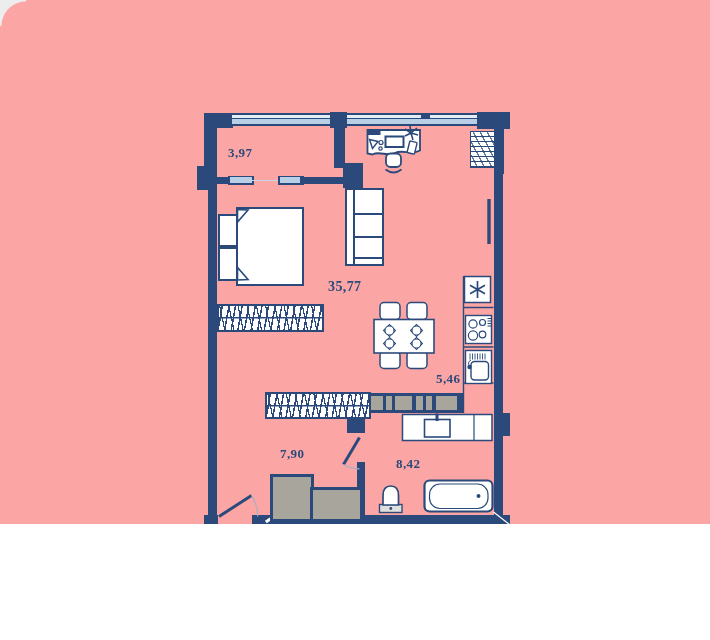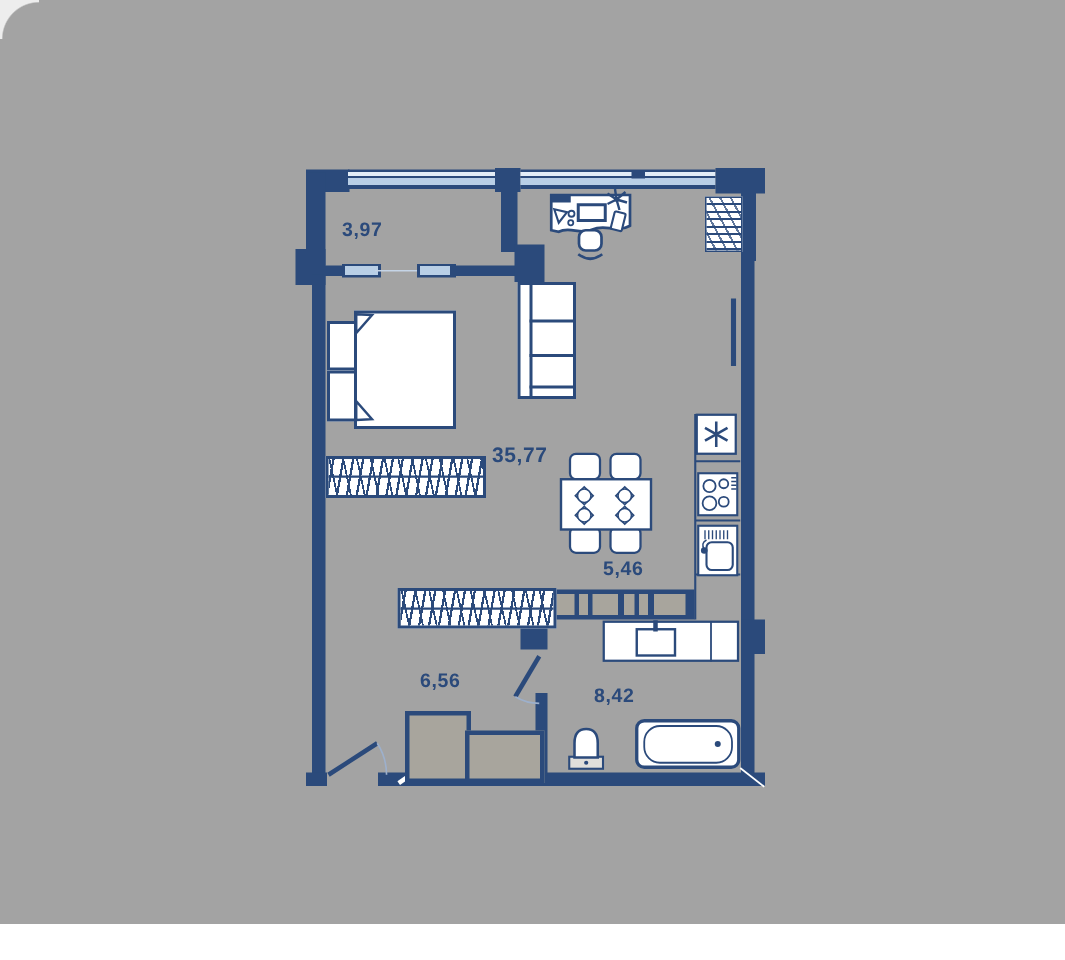--- a/index.html
+++ b/index.html
@@ -1,21 +1,21 @@
 <!DOCTYPE html>
 <html style="--wall: #2b4a7b; --win: #b9cfe6; --winpale: #e3edf7; --gray: #a8a59d; --label: #2b4a7b; --arc: #9db0cc; --tank: #e0dfdb;"><head>
 <meta charset="utf-8">
 <style>
   :root{
     --wall:#2b4a7b; --win:#b9cfe6; --winpale:#e3edf7; --gray:#a8a59d;
     --label:#2b4a7b; --arc:#9db0cc; --tank:#e0dfdb;
   }
   html,body{margin:0;padding:0;background:#fff;}
-  #stage{position:relative;width:710px;height:616px;background:#a3a3a3;overflow:hidden;
-         font-family:Liberation Sans, sans-serif;}
+  #stage{position:relative;width:710px;height:524px;background:#fca5a5;overflow:hidden;
+         font-family:Liberation Serif, serif;}
   .abs{position:absolute;}
   .wall{position:absolute;background:var(--wall);}
   .hwin{position:absolute;background:linear-gradient(to bottom,
         var(--wall) 0 2px, var(--winpale) 2px 4.5px, var(--wall) 4.5px 6px,
         var(--win) 6px 10.5px, var(--wall) 10.5px 13px);}
   .bwin{position:absolute;background:linear-gradient(to bottom,
         var(--wall) 0 1.5px, var(--win) 1.5px 7.5px, var(--wall) 7.5px 9.5px);
         border-left:2.5px solid var(--wall);border-right:2.5px solid var(--wall);}
   .box{position:absolute;background:#fff;border:2px solid var(--wall);}
   .box25{position:absolute;background:#fff;border:2.5px solid var(--wall);}
@@ -104,23 +104,23 @@
     <div class="sofa-line" style="left:6px;top:0;bottom:0;width:2px"></div>
     <div class="sofa-line" style="left:6px;right:0;top:23px;height:2px"></div>
     <div class="sofa-line" style="left:6px;right:0;top:46px;height:2px"></div>
     <div class="sofa-line" style="left:6px;right:0;bottom:5px;height:2px"></div>
   </div>
 
   <div class="grayCab" style="left:270px;top:474px;width:38px;height:42px"></div>
   <div class="grayCab" style="left:310px;top:487px;width:47px;height:29px"></div>
 
   <div class="room-label" style="left:228px;top:145px">3,97</div>
-  <div class="room-label big" style="left:328px;top:295px">35,77</div>
-  <div class="room-label" style="left:402px;top:371px">5,46</div>
-  <div class="room-label" style="left:280px;top:446px">6,56</div>
+  <div class="room-label big" style="left:328px;top:279px">35,77</div>
+  <div class="room-label" style="left:436px;top:371px">5,46</div>
+  <div class="room-label" style="left:280px;top:446px">7,90</div>
   <div class="room-label" style="left:396px;top:456px">8,42</div>
 
   <svg class="overlay" width="710" height="640" viewBox="0 0 710 640">
 
     <g>
       <path class="sf t16" d="M237.5,209.5 L248,210 L237.5,222 Z"></path>
       <path class="sf t16" d="M237.5,280 L248,279.5 L237.5,267.5 Z"></path>
     </g>
 
     <g>

